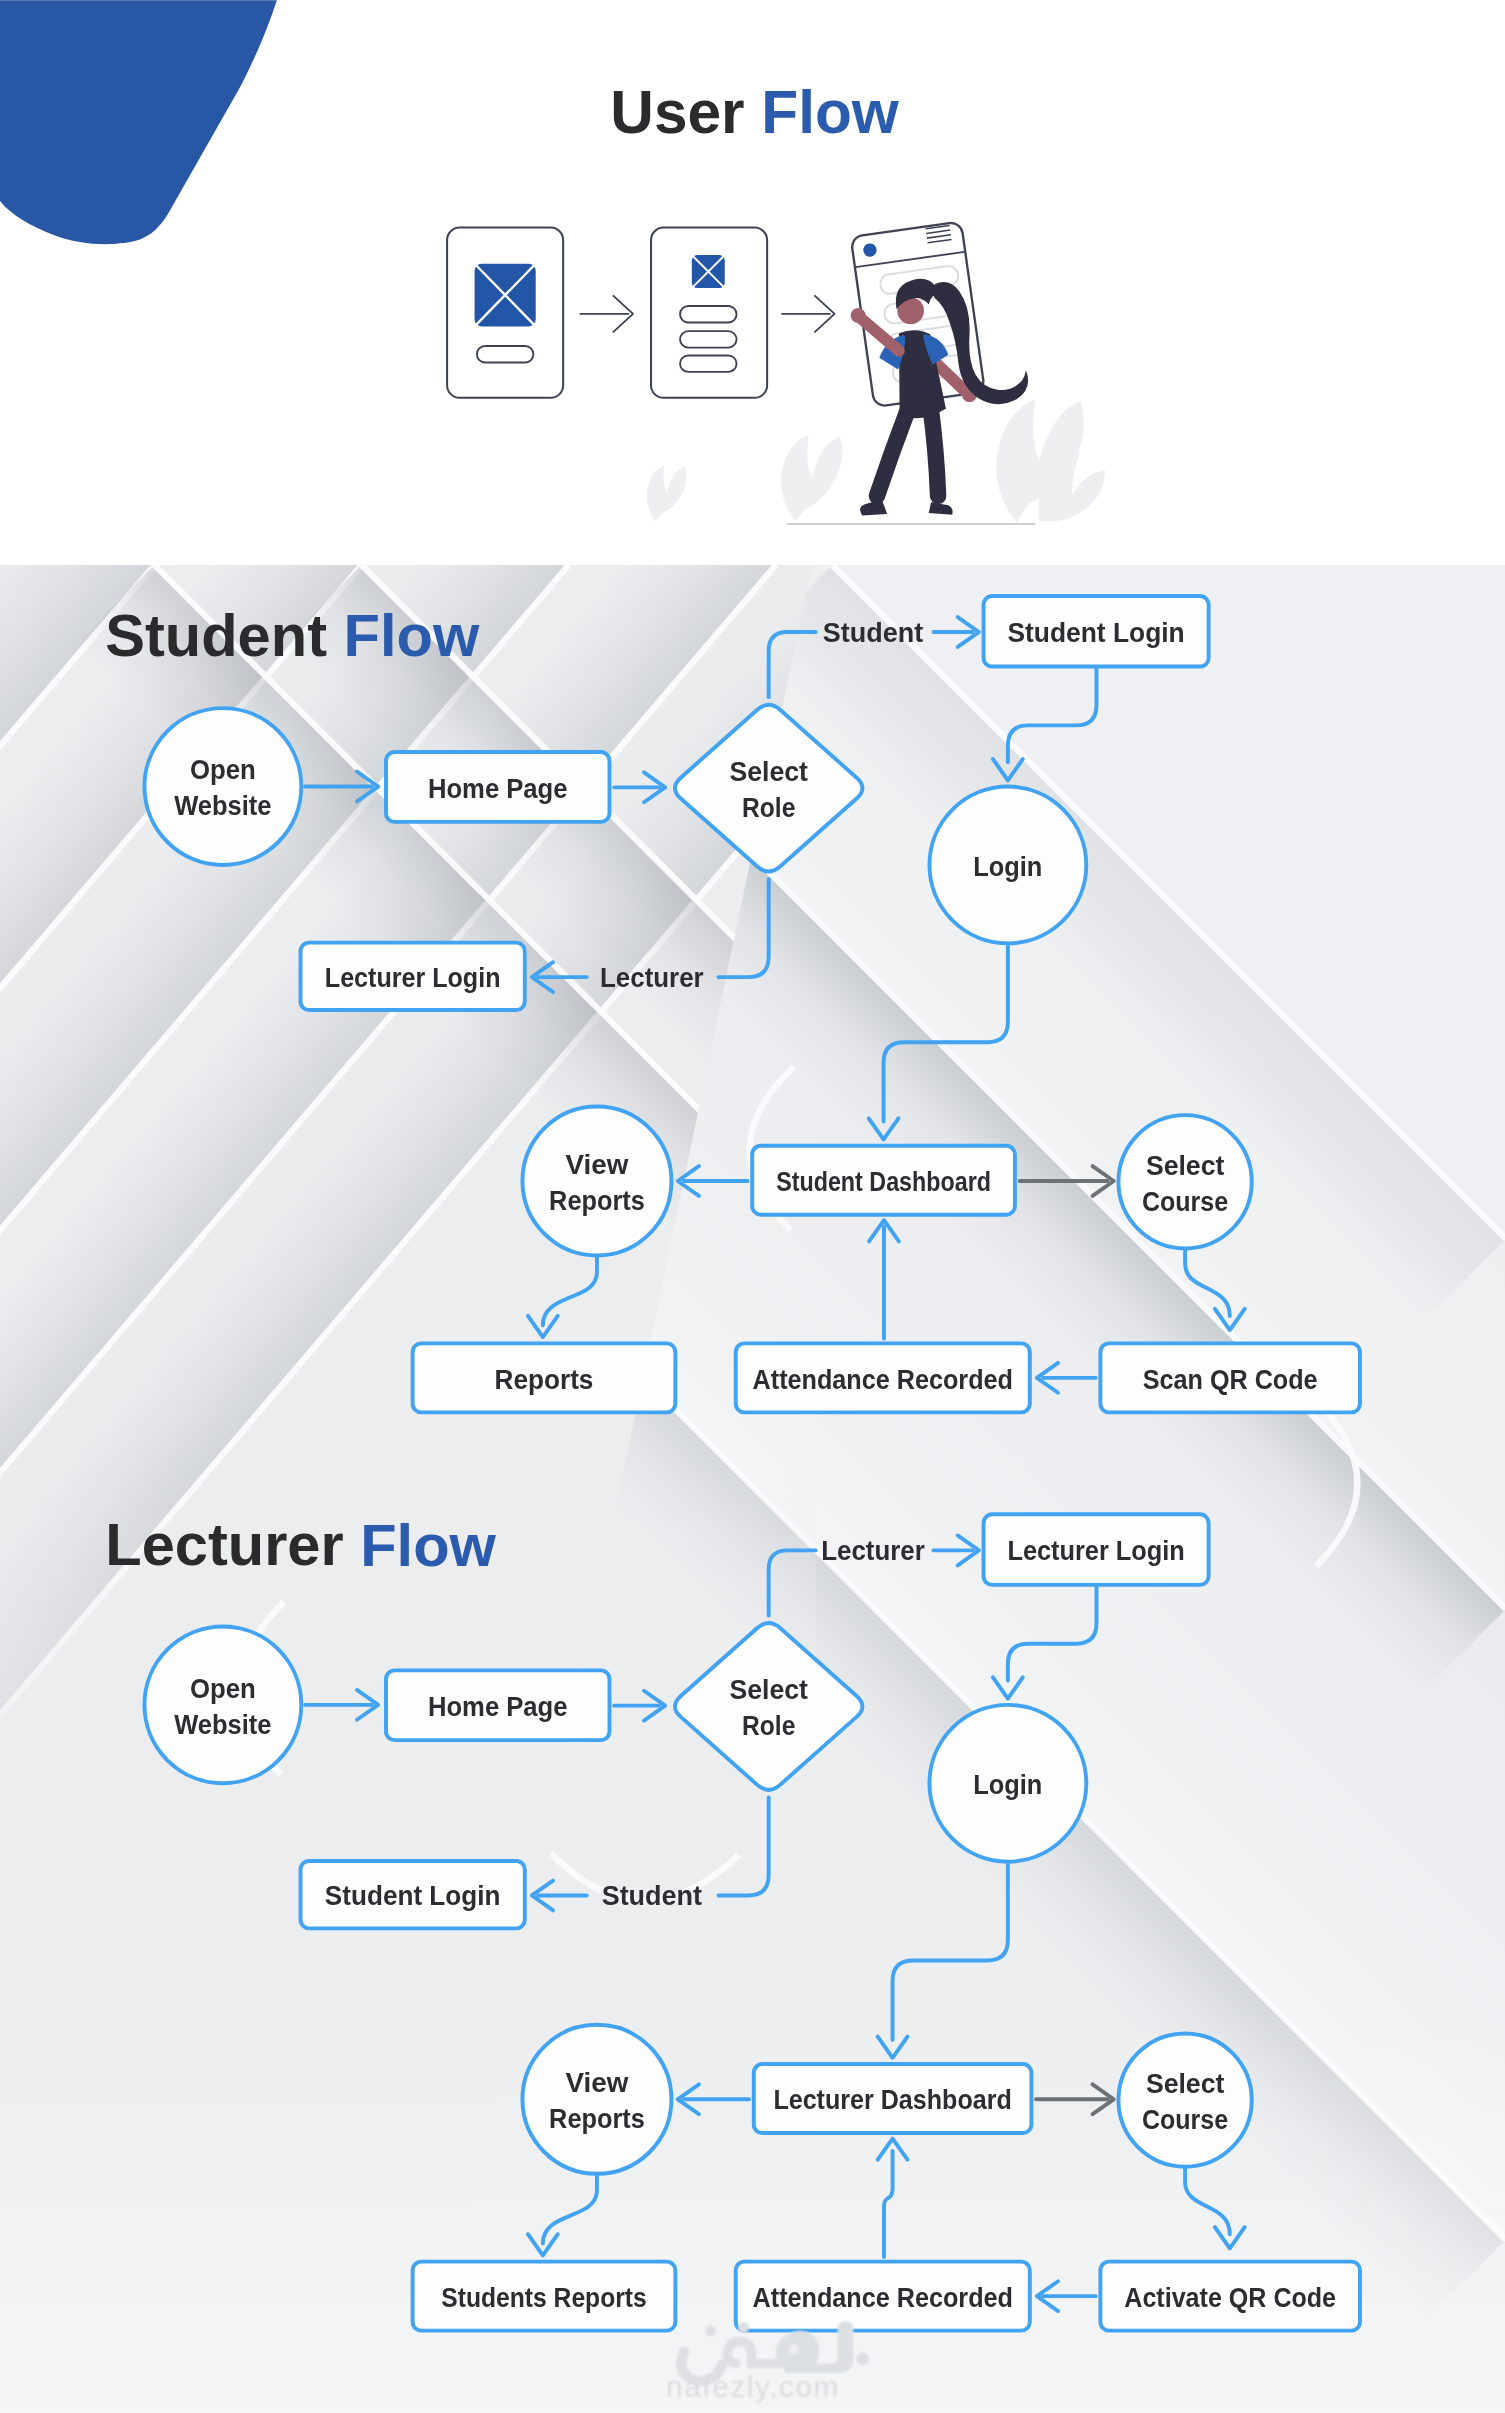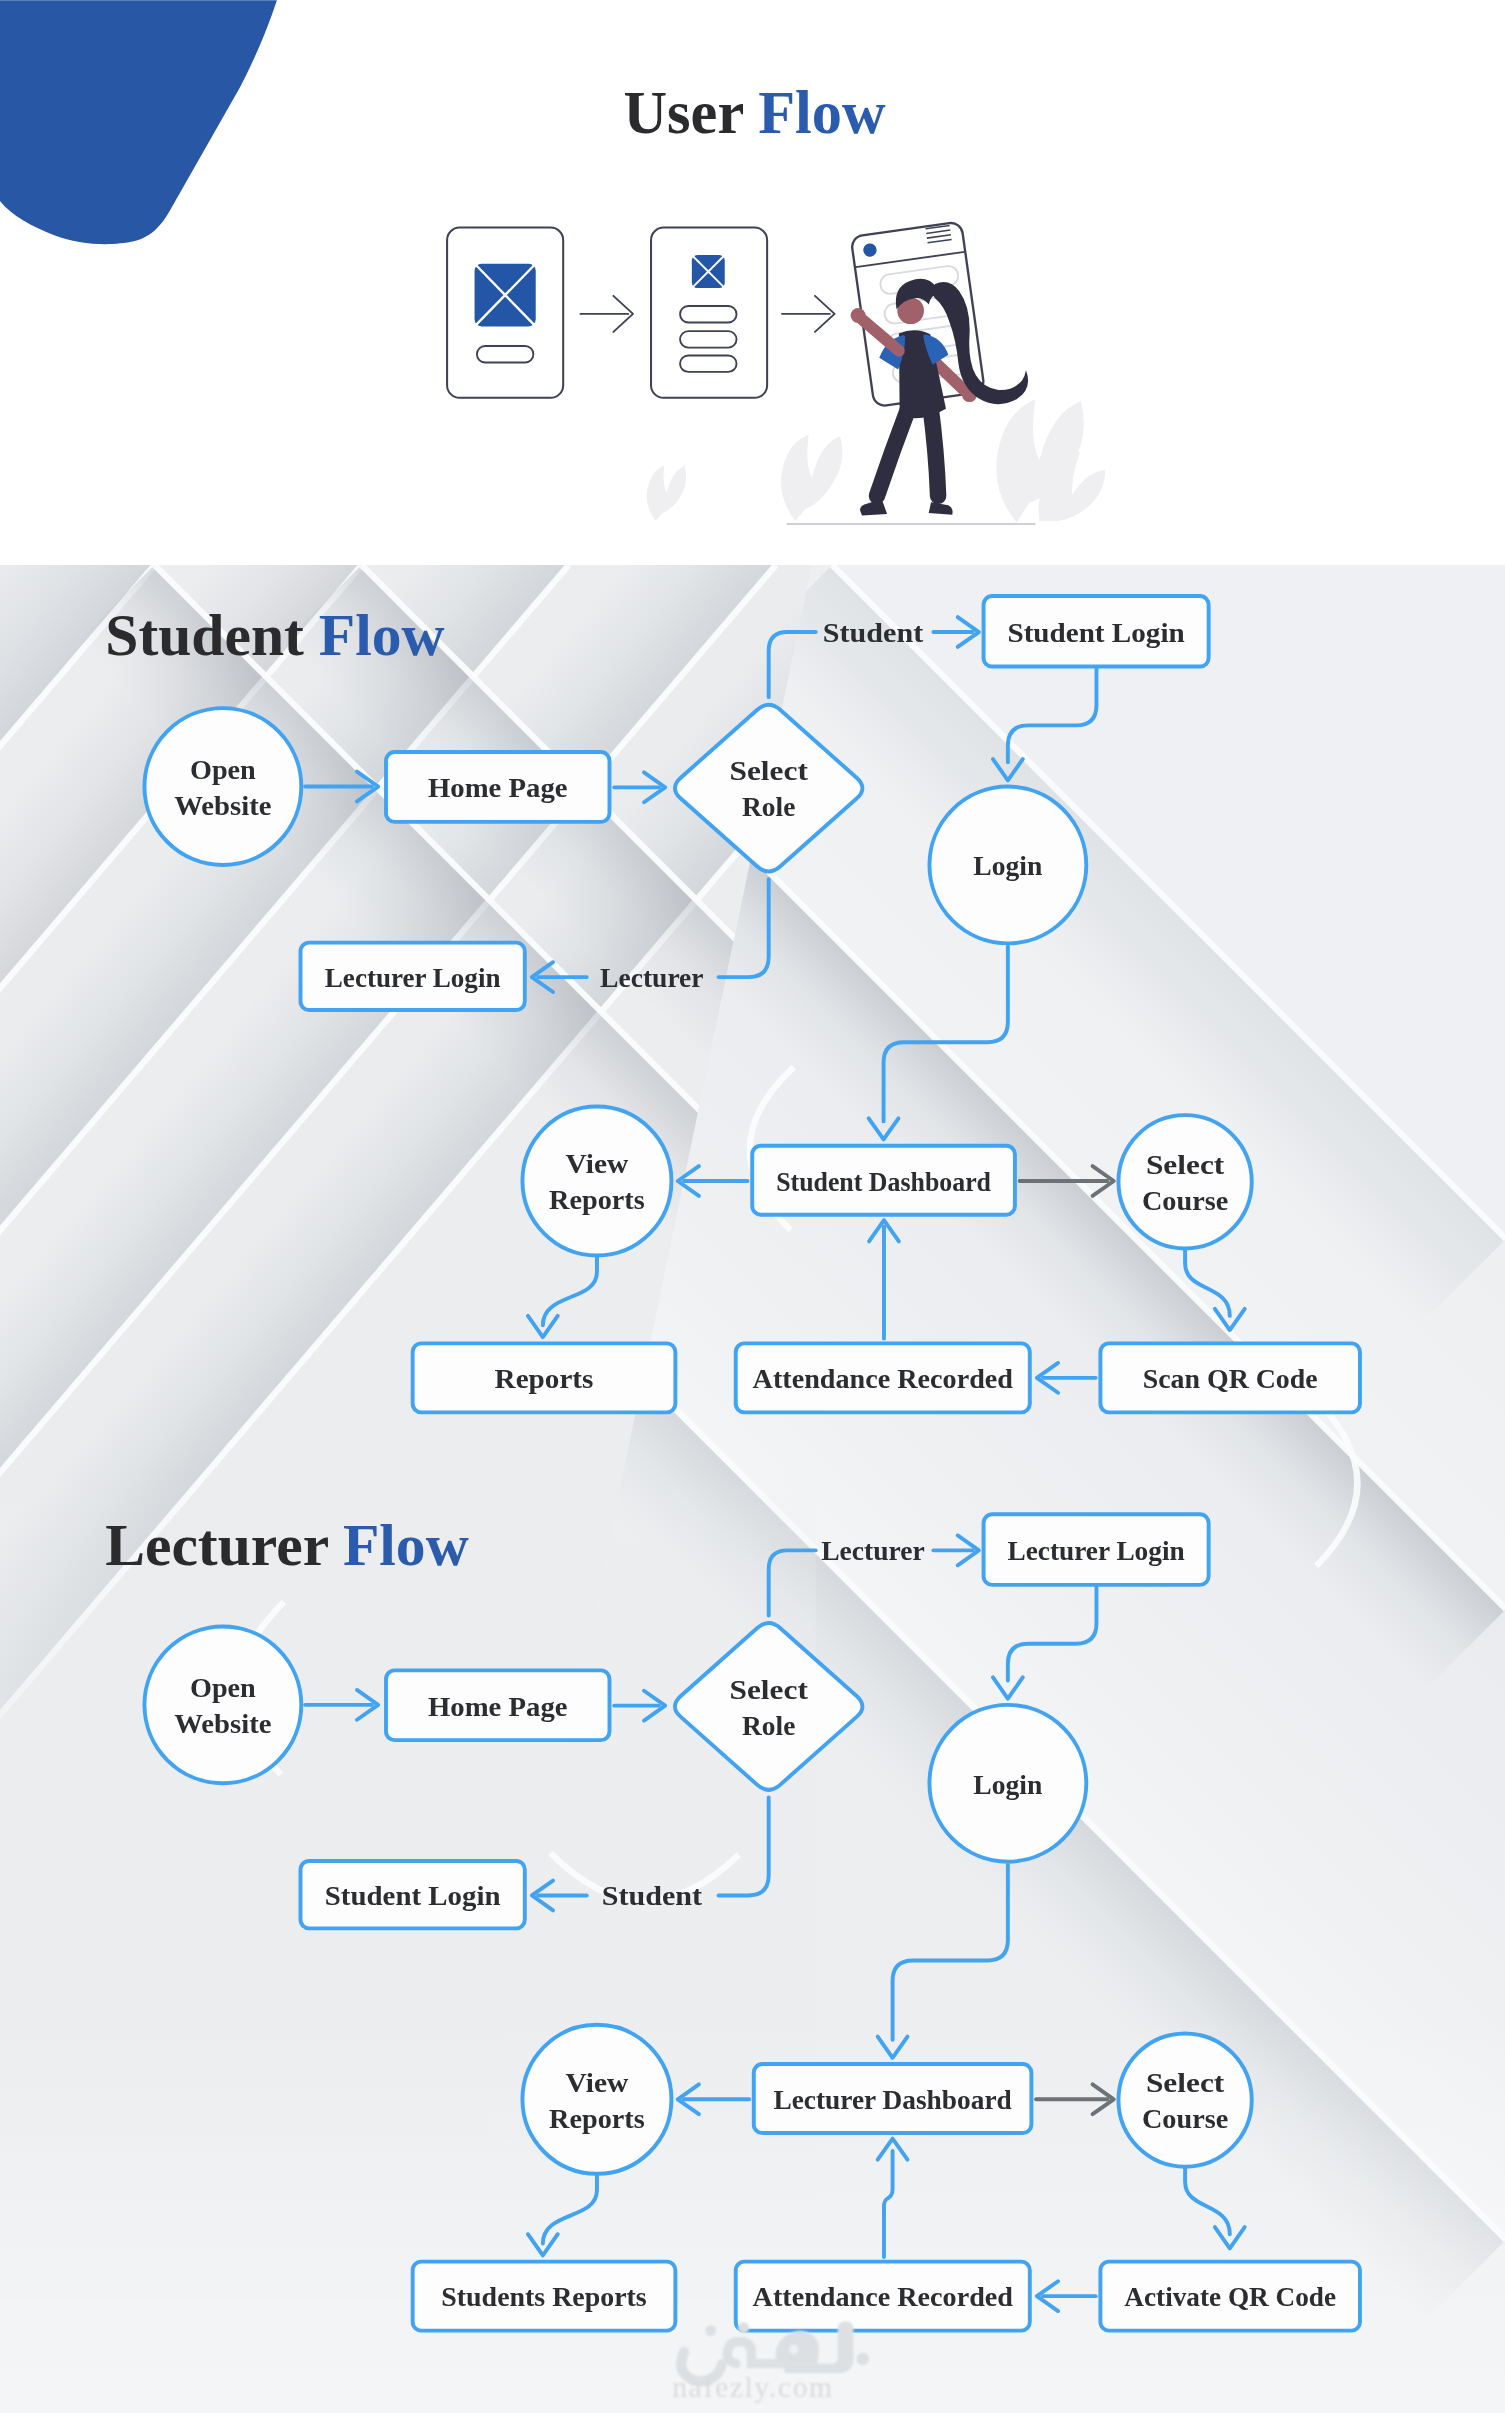--- a/index.html
+++ b/index.html
@@ -1,17 +1,17 @@
 <!DOCTYPE html>
 <html style="font-size:12.5px"><head>
 <meta charset="utf-8">
 <style>
 html,body{margin:0;padding:0;background:#fff;}
 #page{position:relative;width:1506px;height:2413px;overflow:hidden;background:#ffffff;
- font-family:Liberation Serif, serif;}
+ font-family:Liberation Sans, sans-serif;}
 #page svg{position:absolute;display:block;}
 </style>
 </head>
 <body>
 <div id="page">
 <svg id="bg" style="left:0;top:565px" width="1506" height="1849" viewBox="0 0 1920 2357">
 <defs>
 <clipPath id="clipL">
           <polygon points="0,0 1035,0 545,2357 0,2357"></polygon>
         </clipPath>

